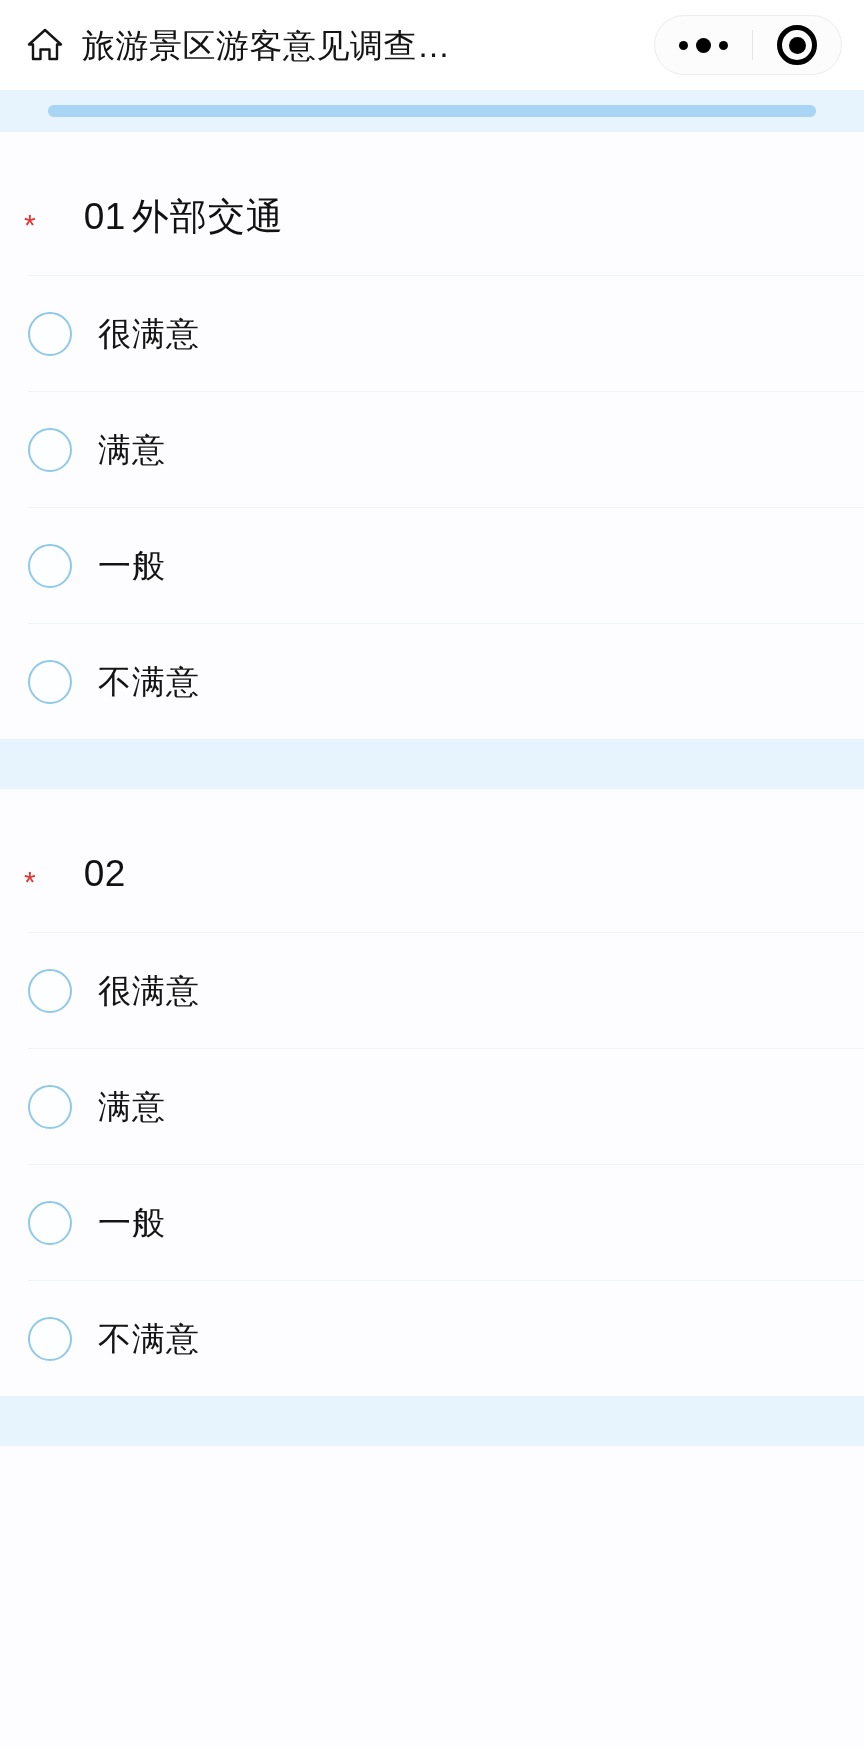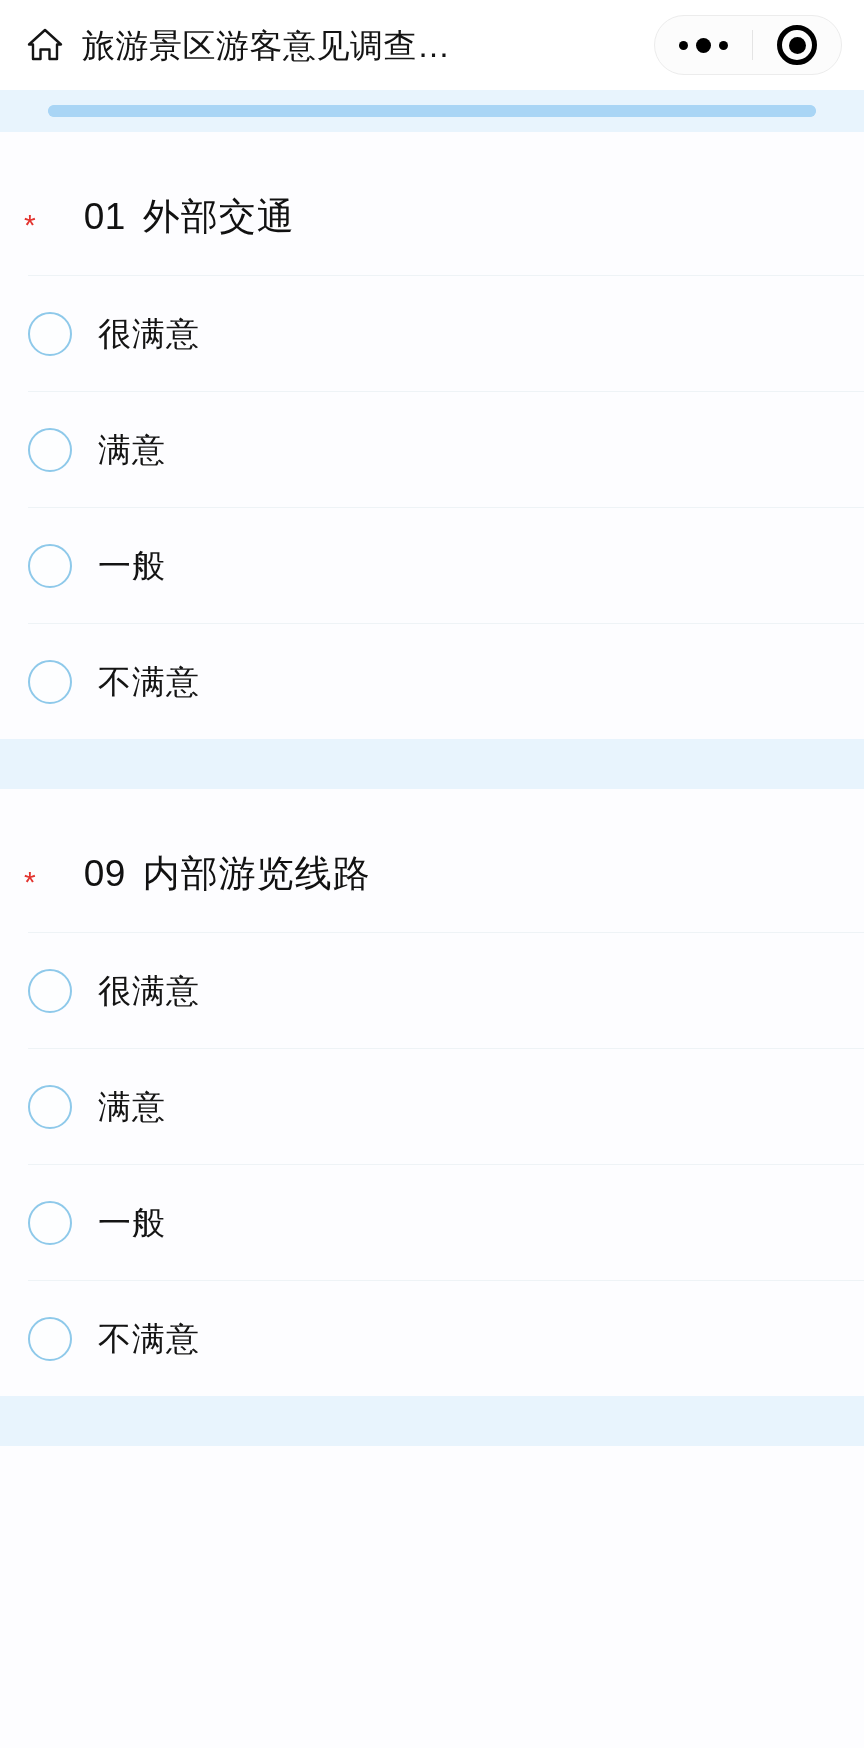--- a/index.html
+++ b/index.html
@@ -172,21 +172,21 @@
     font-size: 37px;
     color: #111;
     font-weight: 400;
     letter-spacing: 0.5px;
     margin-left: 39px;
   }
   .q-text {
     font-size: 37px;
     color: #111;
     font-weight: 400;
-    margin-left: 17px;
+    margin-left: 6px;
     letter-spacing: 1px;
   }
 
   .options { padding-left: 28px; }
 
   .option-row {
     display: flex;
     align-items: center;
     height: 116px;
     border-top: 1.5px solid #eef3f6;
@@ -282,22 +282,21 @@
           <span class="option-label">不满意</span>
         </div>
       </div>
     </div>
 
     <div class="section-gap"></div>
 
     <div class="question-card">
       <div class="q-title">
         <span class="q-asterisk">*</span>
-        <span class="q-number">09</span>
-        <span class="q-text">内部游览线路</span>
+        <span class="q-number">02</span>
       </div>
       <div class="options">
         <div class="option-row">
           <span class="radio"></span>
           <span class="option-label">很满意</span>
         </div>
         <div class="option-row">
           <span class="radio"></span>
           <span class="option-label">满意</span>
         </div>

